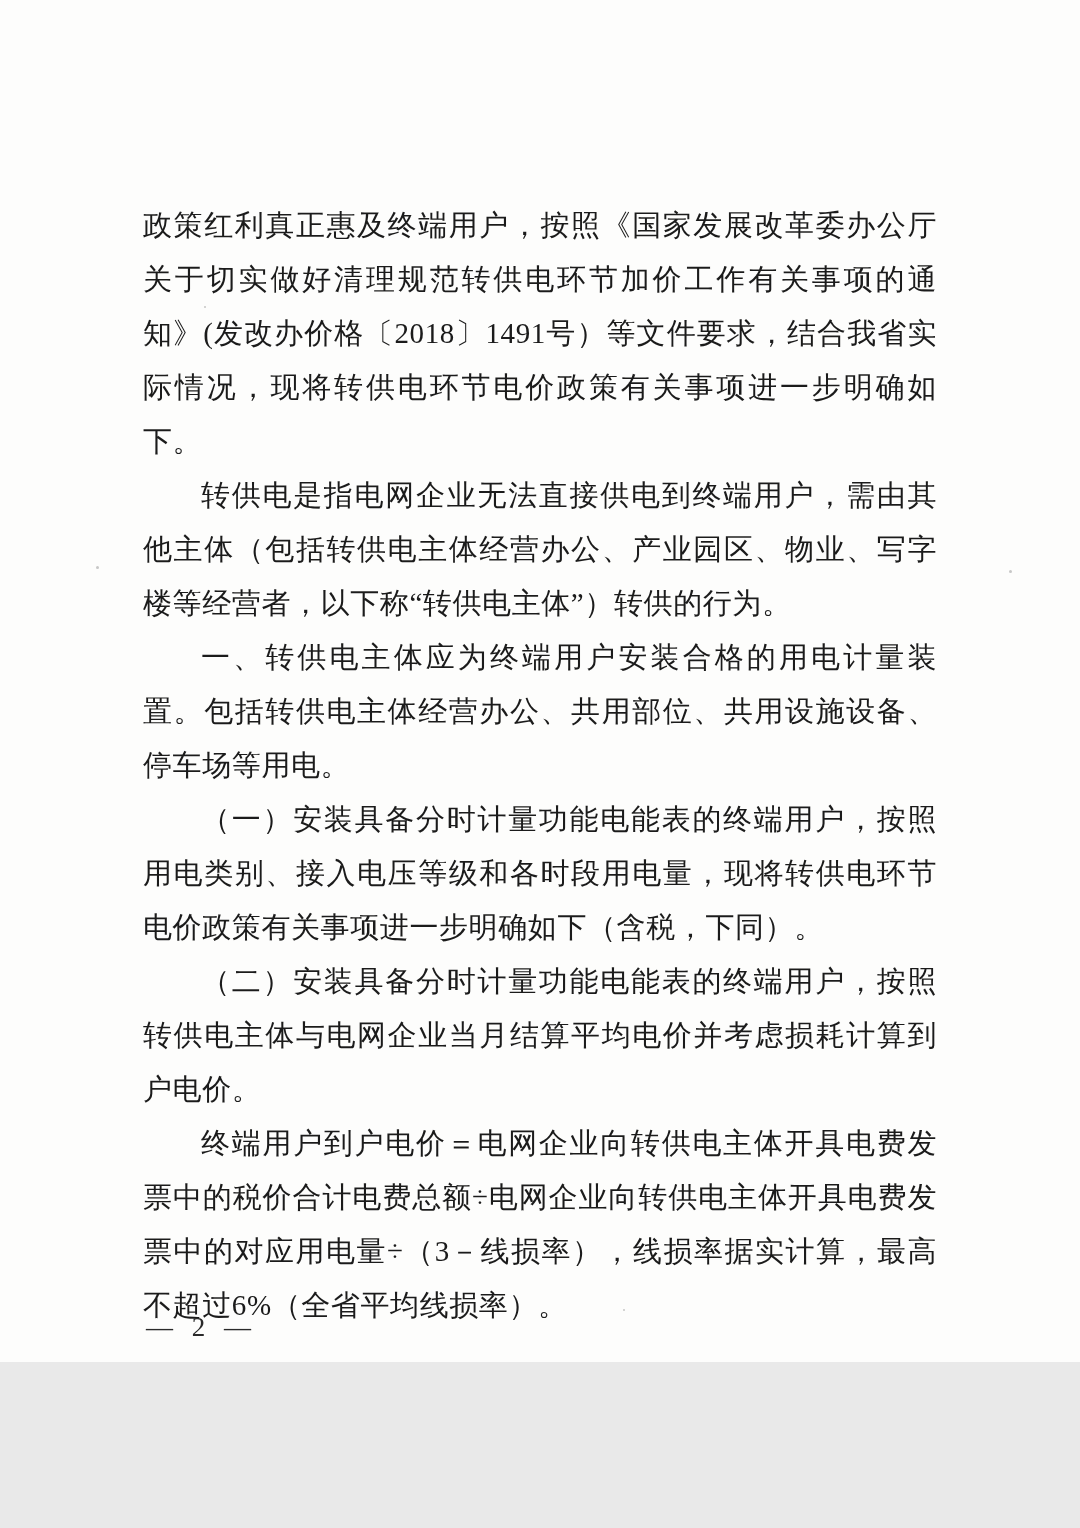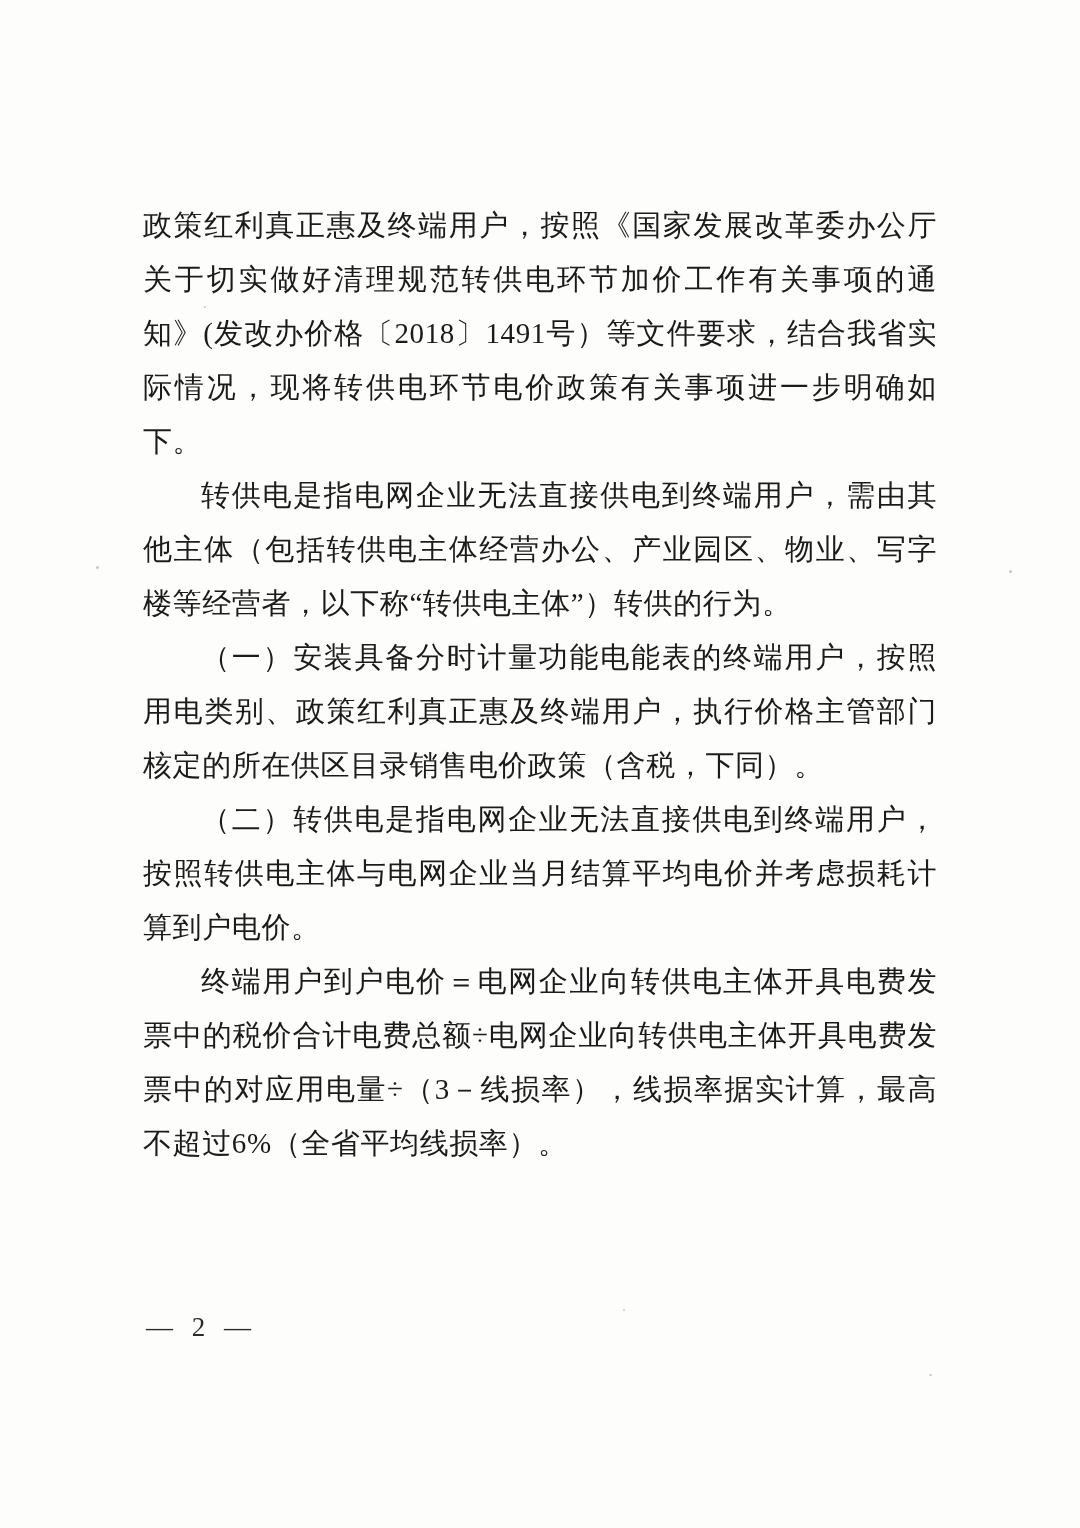--- a/index.html
+++ b/index.html
@@ -3,21 +3,21 @@
 <meta charset="utf-8">
 <style>
   html, body {
     margin: 0;
     padding: 0;
     background: #e9e9e9;
   }
   .page {
     position: relative;
     width: 1080px;
-    height: 1528px;
+    height: 1362px;
     margin: 0 auto;
     background: #fdfdfc;
     overflow: hidden;
     box-sizing: border-box;
     font-family: "Liberation Serif", "DejaVu Serif", serif;
     color: #1b1b1b;
   }
   .content {
     position: absolute;
     left: 143px;
@@ -57,22 +57,23 @@
   .speck.s4 { left: 929px; top: 1374px; width: 3px; height: 2px; }
   .speck.s5 { left: 623px; top: 1309px; width: 2px; height: 2px; }
 </style>
 </head>
 <body>
 
 <div class="page">
   <div class="content">
     <p>政策红利真正惠及终端用户，按照《国家发展改革委办公厅关于切实做好清理规范转供电环节加价工作有关事项的通知》(发改办价格〔2018〕1491号）等文件要求，结合我省实际情况，现将转供电环节电价政策有关事项进一步明确如下。</p>
     <p class="indent">转供电是指电网企业无法直接供电到终端用户，需由其他主体（包括转供电主体经营办公、产业园区、物业、写字楼等经营者，以下称“转供电主体”）转供的行为。</p>
-    <p class="indent">（一）安装具备分时计量功能电能表的终端用户，按照用电类别、政策红利真正惠及终端用户，执行价格主管部门核定的所在供区目录销售电价政策（含税，下同）。</p>
-    <p class="indent">（二）转供电是指电网企业无法直接供电到终端用户，按照转供电主体与电网企业当月结算平均电价并考虑损耗计算到户电价。</p>
+    <p class="indent">一、转供电主体应为终端用户安装合格的用电计量装置。包括转供电主体经营办公、共用部位、共用设施设备、停车场等用电。</p>
+    <p class="indent">（一）安装具备分时计量功能电能表的终端用户，按照用电类别、接入电压等级和各时段用电量，现将转供电环节电价政策有关事项进一步明确如下（含税，下同）。</p>
+    <p class="indent">（二）安装具备分时计量功能电能表的终端用户，按照转供电主体与电网企业当月结算平均电价并考虑损耗计算到户电价。</p>
     <p class="indent">终端用户到户电价＝电网企业向转供电主体开具电费发票中的税价合计电费总额÷电网企业向转供电主体开具电费发票中的对应用电量÷（3－线损率），线损率据实计算，最高不超过6%（全省平均线损率）。</p>
   </div>
 
   <div class="footer">
     <span>— 2 —</span>
   </div>
 
   <div class="speck s1"></div>
   <div class="speck s2"></div>
   <div class="speck s3"></div>

